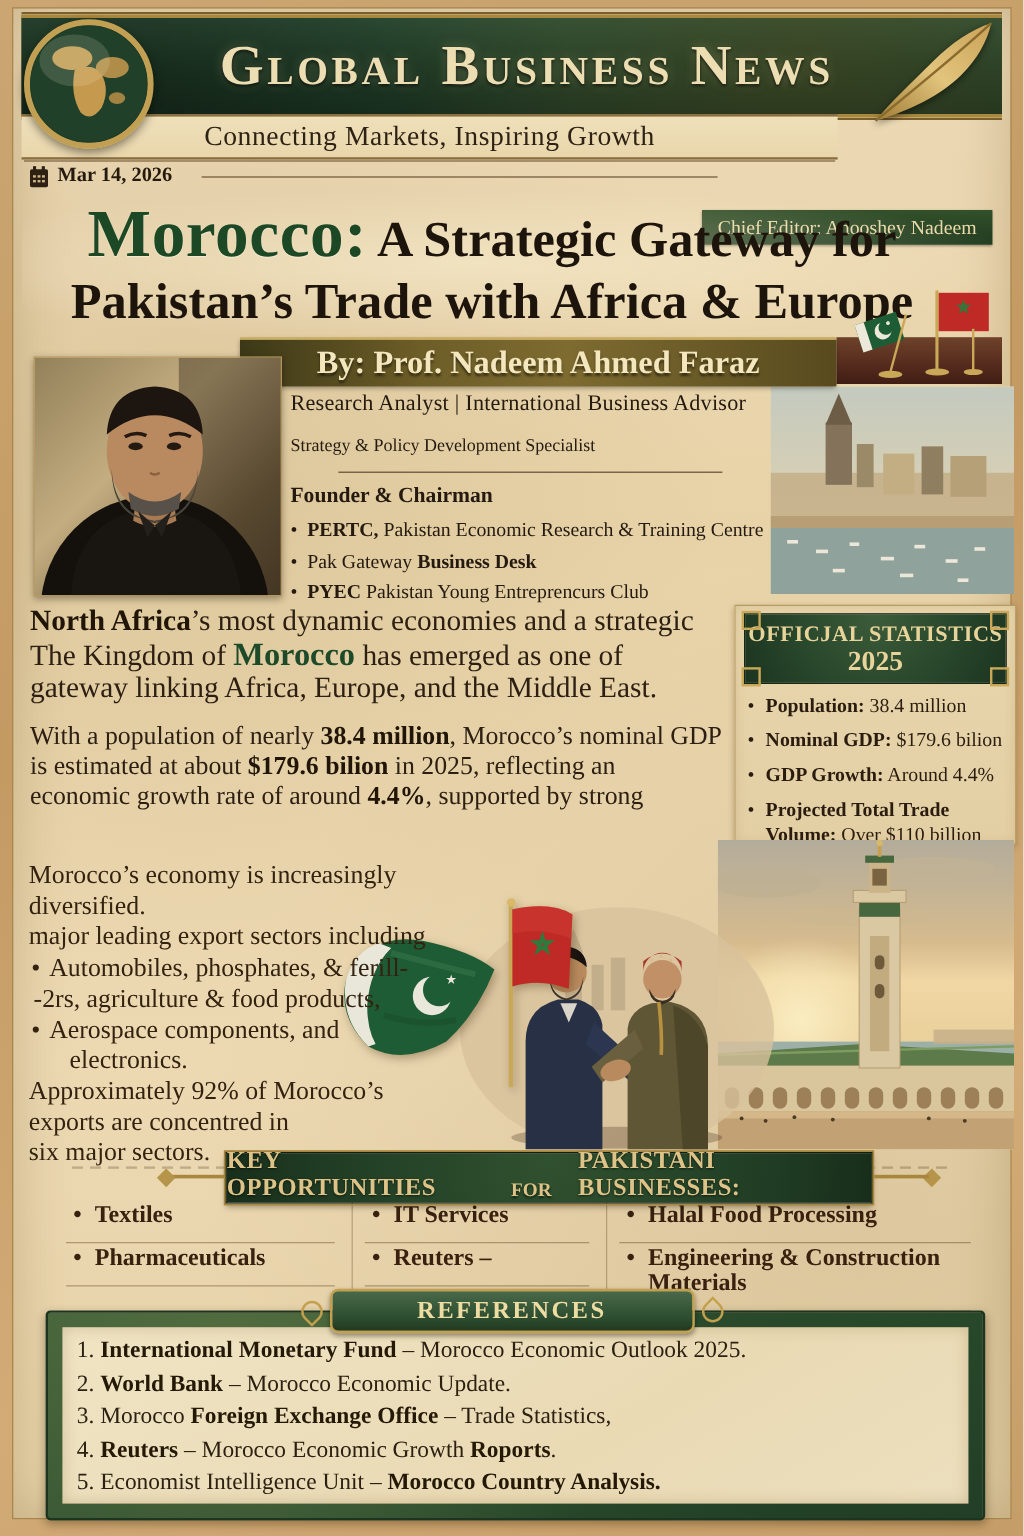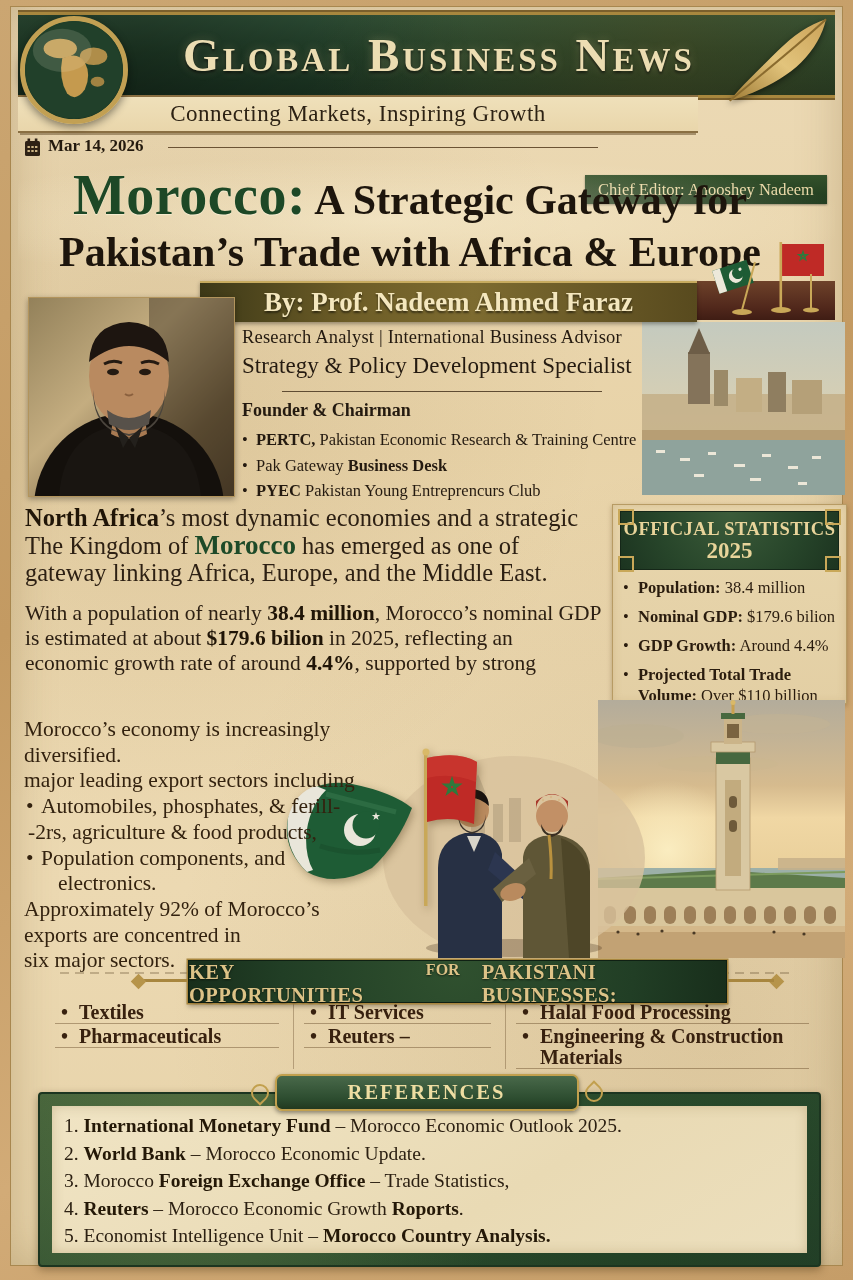--- a/index.html
+++ b/index.html
@@ -66,21 +66,21 @@
   .deskflag-panel{position:absolute;left:697px;top:281px;width:138px;height:39px;
     background:linear-gradient(180deg,#6e422a,#50271b 70%,#3f1d14);z-index:2;}
   .deskflags{position:absolute;left:692px;top:236px;width:150px;height:84px;z-index:4;}
 
   
   .author-photo{position:absolute;left:28px;top:297px;width:205px;height:198px;z-index:5;
     border:1px solid #b2945c;box-shadow:0 2px 6px rgba(0,0,0,.35);overflow:hidden;
     background:linear-gradient(135deg,#93815a,#c4ad80 40%,#6f5c3c 75%,#4a3b26);}
   .credentials{position:absolute;left:242px;top:327px;width:408px;color:#241a10;z-index:4;}
   .cred-roles1{font-size:18.5px;letter-spacing:.2px;}
-  .cred-roles2{font-size:23px;margin-top:5px;}
+  .cred-roles2{font-size:15px;margin-top:16px;}
   .cred-div{width:320px;border-top:1.5px solid #5f4c33;margin:12px 0 8px 40px;}
   .cred-founder{font-size:18px;font-weight:bold;margin-top:2px;}
   .org-list{margin:6px 0 0 0;padding:0;list-style:none;}
   .org-list li{font-size:16.5px;line-height:25.5px;position:relative;padding-left:14px;}
   .org-list li::before{content:"•";position:absolute;left:0;top:0;color:#241a10;}
   .org-b{font-weight:bold;}
   .cityscape{position:absolute;left:642px;top:322px;width:203px;height:173px;overflow:hidden;
     box-shadow:inset 0 0 14px 4px rgba(233,215,176,.55);}
 
   
@@ -121,32 +121,32 @@
   .mosque{position:absolute;left:598px;top:700px;width:247px;height:258px;overflow:hidden;
     box-shadow:inset 12px 10px 22px 2px rgba(233,215,176,.75);}
 
   
   .tinytext{position:absolute;left:60px;top:968px;width:735px;height:10px;opacity:.35;
     background:repeating-linear-gradient(90deg,rgba(80,58,28,.8) 0 9px,transparent 9px 15px);
     background-size:auto 2px;background-repeat:repeat-x;background-position:0 4px;}
   .opp-banner{position:absolute;left:188px;top:960px;width:537px;height:41px;
     background:radial-gradient(circle at 50% 10%, #30512f, #213e25 65%, #182e1b);
     border:1.5px solid #0f2013;box-shadow:0 0 0 1.5px #a8863e, 0 3px 5px rgba(0,0,0,.35);
-    display:flex;align-items:flex-start;justify-content:center;z-index:4;gap:16px;}
+    display:flex;align-items:flex-end;justify-content:center;z-index:4;gap:16px;}
   .opp-banner::before,.opp-banner::after{content:"";position:absolute;top:18px;width:46px;height:3px;background:#a8863e;}
   .opp-banner::before{left:-48px;} .opp-banner::after{right:-48px;}
   .opp-banner .d1,.opp-banner .d2{position:absolute;top:14.5px;width:11px;height:11px;background:#b6944a;transform:rotate(45deg);}
   .opp-banner .d1{left:-56px;} .opp-banner .d2{right:-56px;}
   .opp-banner span{color:#ddc387;font-weight:bold;text-shadow:0 1px 2px rgba(0,0,0,.6);}
   .opp-a{font-size:20.5px;letter-spacing:.4px;} .opp-b{font-size:16px;padding:0 6px;} .opp-c{font-size:20.5px;letter-spacing:.4px;}
   .opp-cols{position:absolute;left:45px;top:1000px;width:778px;display:grid;
     grid-template-columns:248px 212px 318px;z-index:3;}
   .opp-col{padding:0 14px 0 10px;}
   .opp-col + .opp-col{border-left:1px solid rgba(90,60,30,.35);}
-  .opp-item{position:relative;padding:2px 0 0 24px;border-bottom:1.5px solid rgba(92,64,30,.42);
+  .opp-item{position:relative;padding:2px 0 12px 24px;border-bottom:1.5px solid rgba(92,64,30,.42);
     font-size:20px;font-weight:bold;color:#38210f;line-height:21px;}
   .opp-item::before{content:"•";position:absolute;left:6px;}
 
   
   .ref-box{position:absolute;left:38px;top:1092px;width:779px;height:171px;
     background:
       radial-gradient(circle at 20% 20%, rgba(160,170,90,.25), transparent 50%),
       radial-gradient(circle at 80% 85%, rgba(30,60,30,.5), transparent 55%),
       linear-gradient(160deg,#3c5c38,#2b4c2e 60%,#24402a);
     border:2px solid #1c3520;border-radius:4px;box-shadow:0 3px 8px rgba(60,40,10,.4);z-index:3;}
@@ -470,21 +470,21 @@
         <path d="M100,66 l2.6,8 -6.8,-5 8.4,0 -6.8,5 Z" fill="#e9e6da"></path>
       </g>
     </svg>
   </div>
 
   <div class="exports">
     <div>Morocco’s economy is increasingly diversified.</div>
     <div>major leading export sectors including</div>
     <div class="bullet">Automobiles, phosphates, &amp; ferill-</div>
     <div class="cont">-2rs, agriculture &amp; food products,</div>
-    <div class="bullet">Population components, and</div>
+    <div class="bullet">Aerospace components, and</div>
     <div class="indent">electronics.</div>
     <div>Approximately 92% of Morocco’s</div>
     <div>exports are concentred in</div>
     <div>six major sectors.</div>
   </div>
 
   <div class="tinytext"></div>
   <div class="opp-banner">
     <div class="d1"></div>
     <div class="d2"></div>

